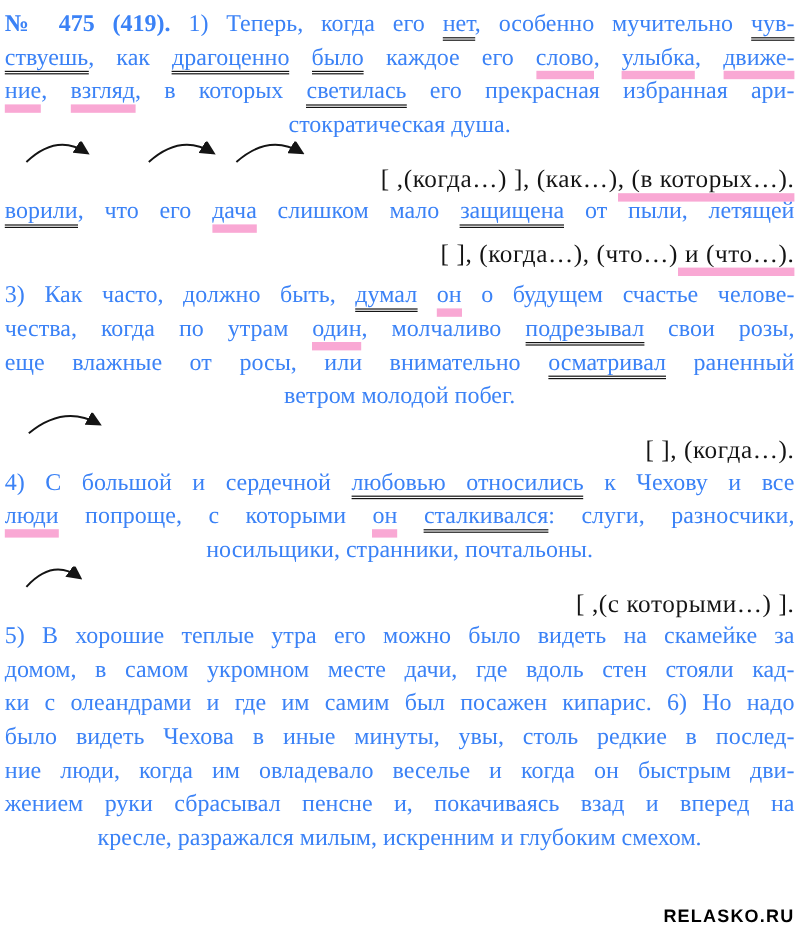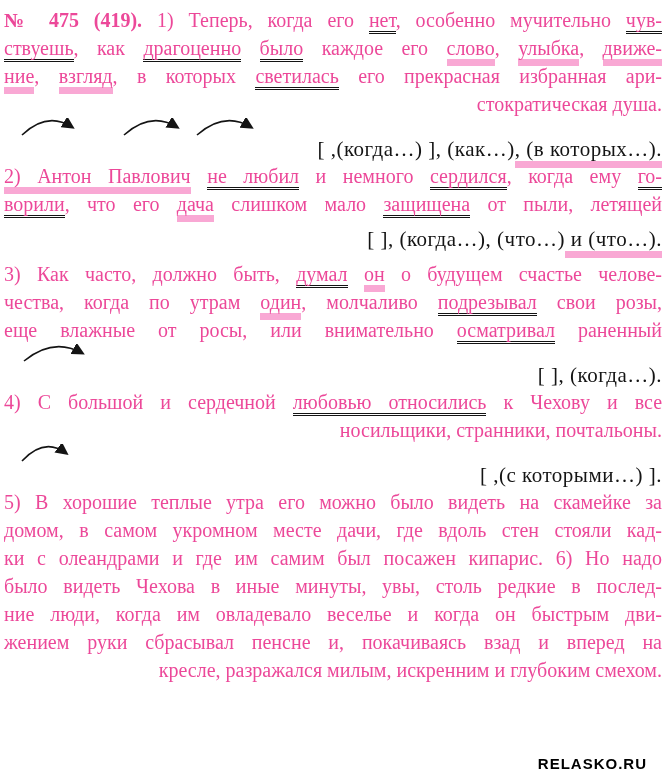--- a/index.html
+++ b/index.html
@@ -6,36 +6,36 @@
   body{
     width:665px;height:774px;
     background:#ffffff;color:#141414;
     font-family:"Liberation Serif","DejaVu Serif",serif;
     overflow:hidden;position:relative;
   }
   #content{padding:6px 3px 0 4px;}
   .para{margin:0;}
   .line{
     font-size:20px;line-height:28px;height:28px;
-    white-space:normal;color:#ec4899;
+    white-space:normal;color:#3b82f6;
   }
   .line.j{text-align:justify;text-align-last:justify;}
-  .line.l{text-align:right;}
+  .line.l{text-align:center;}
   
   .s-p{}
   .s-b{font-weight:bold;}
   .s-u{border-bottom:7px solid #f9a8d4;}
   .s-uu{border-bottom:3px double #141414;}
   
   .scheme{position:relative;margin:0;}
   .scheme.no-arc{margin:8px 0;}
   .arc-layer{display:block;height:18px;width:658px;}
   .scheme-text{font-size:21px;line-height:26px;height:26px;text-align:right;letter-spacing:0.5px;}
   .watermark{
-    position:absolute;right:18px;bottom:2px;
+    position:absolute;right:3px;bottom:2px;
     font-family:"Liberation Sans","DejaVu Sans",sans-serif;
     font-weight:bold;font-size:15px;letter-spacing:1px;
     color:#000;
     text-shadow:-1px -1px 0 #fff,1px -1px 0 #fff,-1px 1px 0 #fff,1px 1px 0 #fff,0 1px 0 #fff,0 -1px 0 #fff,1px 0 0 #fff,-1px 0 0 #fff;
   }
 </style>
 </head>
 <body>
 
 <div id="content">
@@ -52,44 +52,45 @@
             <path d="M0,0 L8,4 L0,8 Z" fill="#141414"></path>
           </marker>
         </defs>
         <path d="M 18 17 Q 43 -7 68 9" fill="none" stroke="#141414" stroke-width="1.6" marker-end="url(#arrow-1)"></path>
         <path d="M 120 17 Q 146.5 -7 173 9" fill="none" stroke="#141414" stroke-width="1.6" marker-end="url(#arrow-1)"></path>
         <path d="M 193 17 Q 220 -7 247 9" fill="none" stroke="#141414" stroke-width="1.6" marker-end="url(#arrow-1)"></path>
       </svg>
       <div class="scheme-text"><span class="s-p">[ ,(когда…) ], (как…)</span><span class="s-u">, (в которых…).</span></div>
     </div>
     <div class="para">
-      <div class="line j"><span class="s-u">2) Антон Павлович</span><span class="s-p"> </span><span class="s-uu">не любил</span><span class="s-p"> и немного </span><span class="s-uu">сердился</span><span class="s-p">, когда ему </span><span class="s-uu">го-</span></div>
       <div class="line j"><span class="s-uu">ворили</span><span class="s-p">, что его </span><span class="s-u">дача</span><span class="s-p"> слишком мало </span><span class="s-uu">защищена</span><span class="s-p"> от пыли, летящей</span></div>
     </div>
     <div class="scheme no-arc">
       <div class="scheme-text"><span class="s-p">[ ], (когда…), (что…)</span><span class="s-u"> и (что…).</span></div>
     </div>
     <div class="para">
       <div class="line j"><span class="s-p">3) Как часто, должно быть, </span><span class="s-uu">думал</span><span class="s-p"> </span><span class="s-u">он</span><span class="s-p"> о будущем счастье челове-</span></div>
       <div class="line j"><span class="s-p">чества, когда по утрам </span><span class="s-u">один</span><span class="s-p">, молчаливо </span><span class="s-uu">подрезывал</span><span class="s-p"> свои розы,</span></div>
       <div class="line j"><span class="s-p">еще влажные от росы, или внимательно </span><span class="s-uu">осматривал</span><span class="s-p"> раненный</span></div>
+      <div class="line l"><span class="s-p">ветром молодой побег.</span></div>
     </div>
     <div class="scheme">
       <svg class="arc-layer" viewBox="0 0 658 18">
         <defs>
           <marker id="arrow-5" markerWidth="8" markerHeight="8" refX="6" refY="4" orient="auto">
             <path d="M0,0 L8,4 L0,8 Z" fill="#141414"></path>
           </marker>
         </defs>
         <path d="M 20 17 Q 49 -7 78 9" fill="none" stroke="#141414" stroke-width="1.6" marker-end="url(#arrow-5)"></path>
       </svg>
       <div class="scheme-text"><span class="s-p">[ ], (когда…).</span></div>
     </div>
     <div class="para">
       <div class="line j"><span class="s-p">4) С большой и сердечной </span><span class="s-uu">любовью относились</span><span class="s-p"> к Чехову и все</span></div>
+      <div class="line j"><span class="s-u">люди</span><span class="s-p"> попроще, с которыми </span><span class="s-u">он</span><span class="s-p"> </span><span class="s-uu">сталкивался</span><span class="s-p">: слуги, разносчики,</span></div>
       <div class="line l"><span class="s-p">носильщики, странники, почтальоны.</span></div>
     </div>
     <div class="scheme">
       <svg class="arc-layer" viewBox="0 0 658 18">
         <defs>
           <marker id="arrow-7" markerWidth="8" markerHeight="8" refX="6" refY="4" orient="auto">
             <path d="M0,0 L8,4 L0,8 Z" fill="#141414"></path>
           </marker>
         </defs>
         <path d="M 18 17 Q 40 -7 62 9" fill="none" stroke="#141414" stroke-width="1.6" marker-end="url(#arrow-7)"></path>

